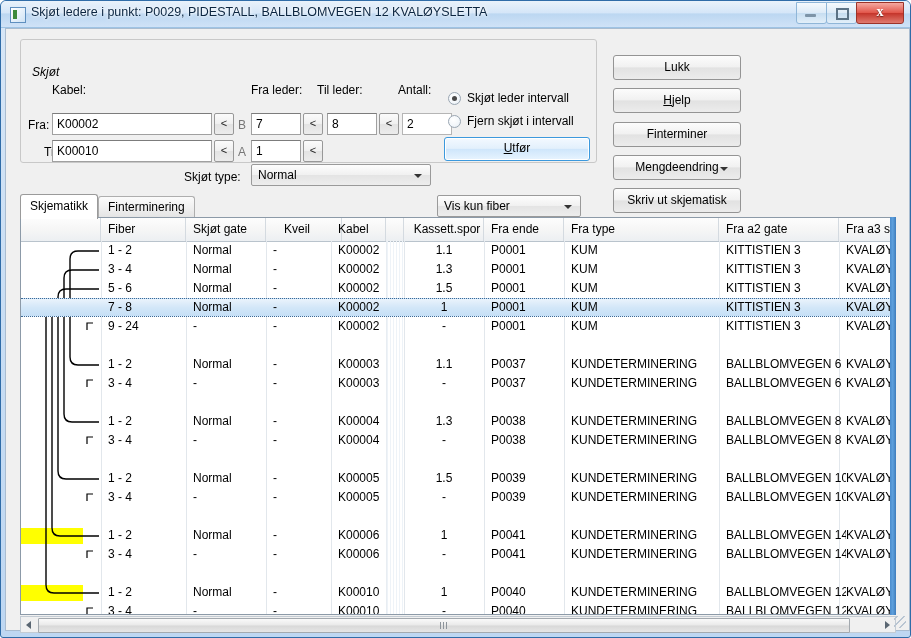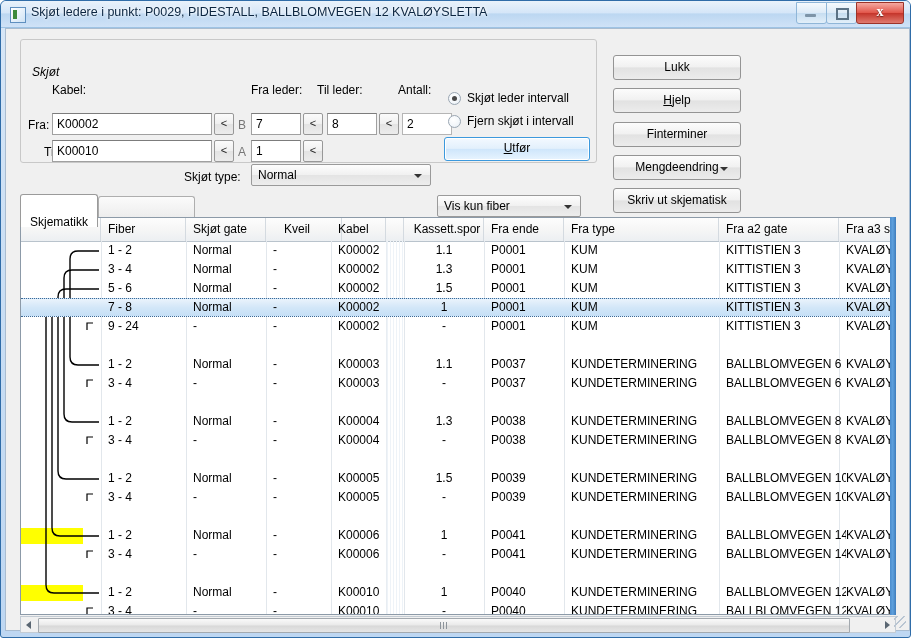--- a/index.html
+++ b/index.html
@@ -186,21 +186,21 @@
     border-right: 4px solid transparent;
     border-top: 4px solid #333;
   }
 
   
   #tabstrip { position: absolute; left: 14px; top: 165px; width: 876px; height: 24px; }
   .tab {
     position: absolute; top: 2px;
     box-sizing: border-box;
     height: 22px;
-    padding: 16px 9px;
+    padding: 0 9px;
     line-height: 20px;
     font-size: 12px;
     border: 1px solid #aeaeae;
     border-bottom: none;
     border-radius: 3px 3px 0 0;
     background: linear-gradient(to bottom,#fbfbfb 0%,#f0f0f0 50%,#e3e3e3 100%);
   }
   .tab.active {
     top: 0; height: 25px; line-height: 22px;
     background: #ffffff;

